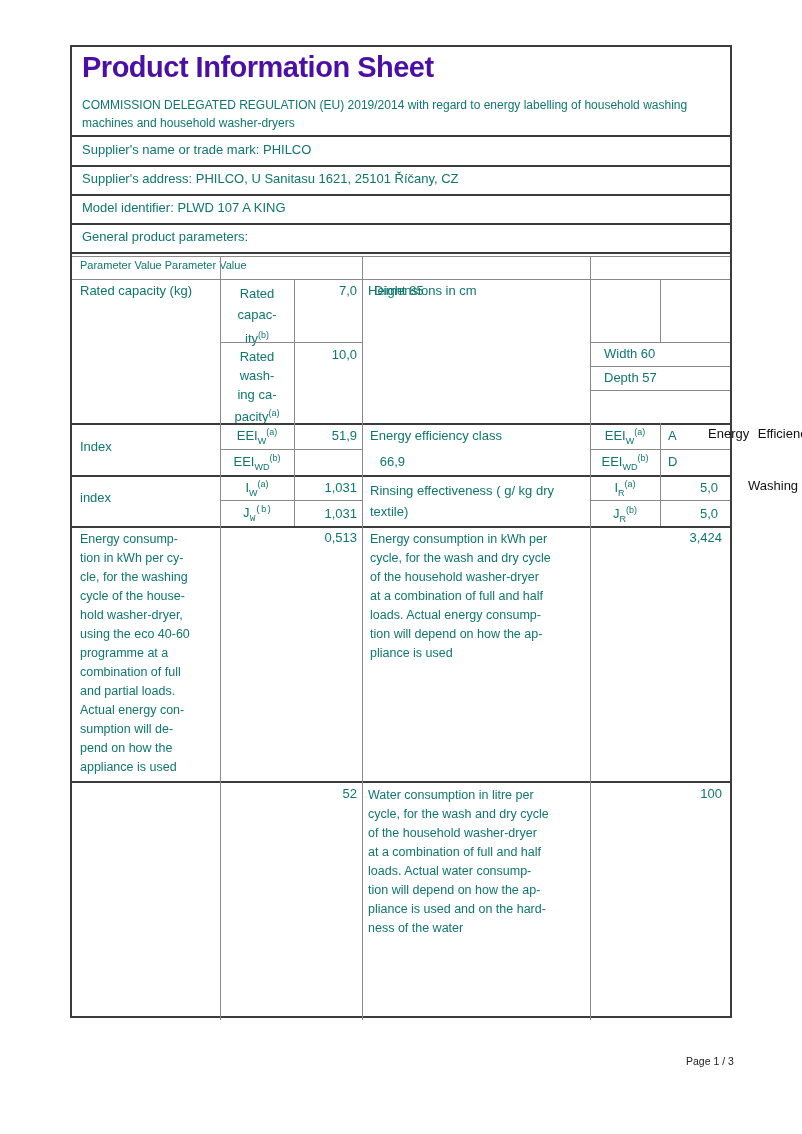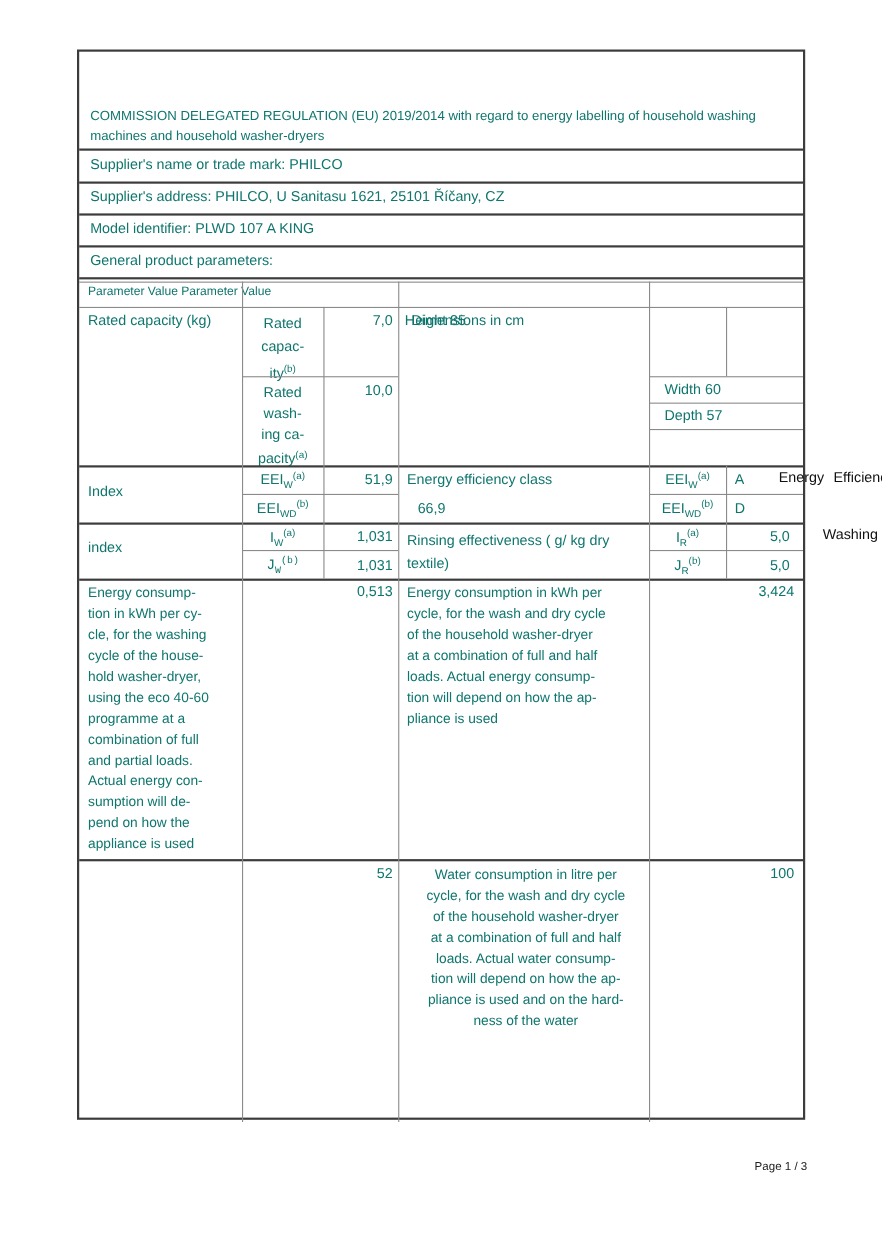--- a/index.html
+++ b/index.html
@@ -48,34 +48,35 @@
   .c2l-lab{left:148px;top:458px;width:74px;font-family:Liberation Mono, monospace;} .c2l-val{left:222px;top:459px;width:63px;}
   .c2r-lab{left:518px;top:458px;width:70px;} .c2r-val{left:518px;top:459px;width:128px;}
   
   .d-left{left:8px;top:483px;width:136px;}
   .d-lval{left:160px;top:483px;width:125px;}
   .d-right{left:298px;top:483px;width:216px;}
   .d-rval{left:518px;top:483px;width:132px;}
   
   .e-left{left:8px;top:739px;width:138px;}
   .e-lval{left:160px;top:739px;width:125px;}
-  .e-right{left:296px;top:739px;width:220px;text-align:center;}
+  .e-right{left:296px;top:739px;width:220px;}
   .e-rval{left:518px;top:739px;width:132px;}
   
   .ovf{position:absolute;font-size:13px;white-space:nowrap;word-spacing:5px;color:#101010;margin-left:32px;}
   .ovf-eei{left:676px;top:426px;}
   .ovf-rinse{left:716px;top:478px;}
   .footer{position:absolute;left:686px;top:1055px;font-size:10.5px;color:#222;}
 </style>
 </head>
 <body>
 
 <div class="page">
   <div class="doc">
 
+    <div class="cell t-title" style="color: rgb(74, 15, 165);">Product Information Sheet</div>
     <div class="cell t-reg pre">COMMISSION DELEGATED REGULATION (EU) 2019/2014 with regard to energy labelling of household washing
 machines and household washer-dryers</div>
 
     <div class="cell irow ir1"><span class="b">Supplier's name or trade mark:</span> <span>PHILCO</span></div>
     <div class="cell irow ir2"><span class="b">Supplier's address:</span> <span>PHILCO, U Sanitasu 1621, 25101 Říčany, CZ</span></div>
     <div class="cell irow ir3"><span class="b">Model identifier:</span> <span>PLWD 107 A KING</span></div>
     <div class="cell irow ir4"><span class="b">General product parameters:</span></div>
 
     <div class="cell phead">Parameter Value Parameter Value</div>
 

